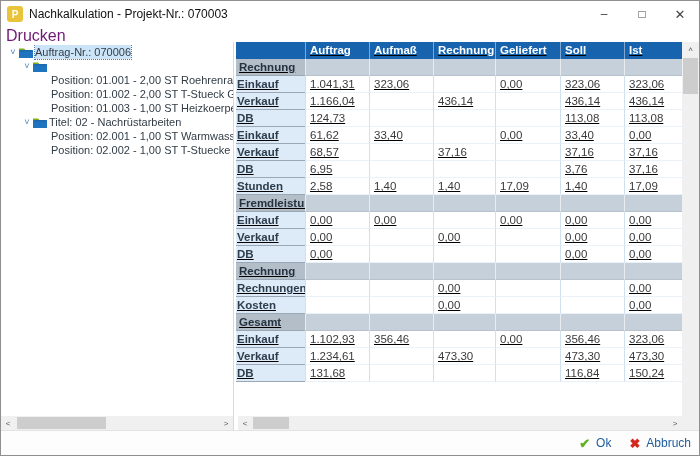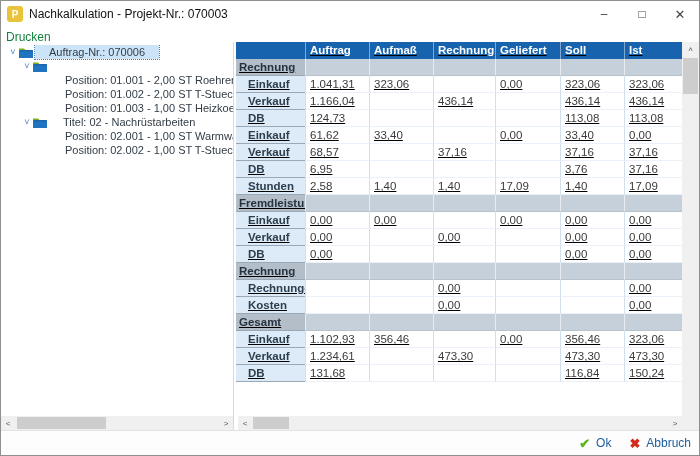--- a/index.html
+++ b/index.html
@@ -9,51 +9,51 @@
   
   .titlebar{position:absolute;left:0;top:0;right:0;height:26px;background:#ffffff;display:flex;align-items:center;}
   .app-icon{width:16px;height:16px;margin:0 6px 0 6px;border-radius:3px;background:#e9c43b;display:flex;align-items:center;justify-content:center;color:#fff;font-size:10px;font-weight:bold;}
   .title-text{font-size:12px;color:#111;}
   .win-controls{margin-left:auto;display:flex;height:100%;}
   .win-btn{width:38px;height:100%;display:flex;align-items:center;justify-content:center;color:#444;font-size:12px;}
   .win-btn.close{font-size:13px;}
 
   
   .menubar{position:absolute;left:0;top:26px;right:0;height:15px;background:#ffffff;}
-  .menu-item{display:inline-block;margin-left:5px;font-size:12px;color:#15803d;line-height:15px;}
+  .menu-item{display:inline-block;margin-left:5px;font-size:16px;color:#701a75;line-height:15px;}
   .menu-item::first-letter{text-decoration:underline;}
 
   
   .content{position:absolute;left:0;top:41px;right:0;bottom:25px;}
 
   
   .tree-panel{position:absolute;left:0;top:0;width:233px;bottom:0;background:#fff;border-right:1px solid #d9d9d9;overflow:hidden;}
   .tree-items{position:absolute;left:0;top:3px;right:0;bottom:14px;overflow:hidden;white-space:nowrap;}
   .tree-row{height:14px;line-height:14px;font-size:11px;color:#323c46;display:flex;align-items:center;white-space:nowrap;}
   .chev{width:12px;display:inline-block;text-align:center;color:#3f7fc1;font-size:9px;flex:0 0 12px;}
   .ticon{width:16px;flex:0 0 16px;display:flex;align-items:center;}
-  .tlabel{padding:0 14px;}
+  .tlabel{padding:0 0;}
   .tlabel.selected{background:#cbe4f8;outline:1px dotted #4a7ebb;}
 
   
   .hscroll{position:absolute;height:14px;background:#f0f0f0;bottom:0;}
   .hs-arrow{position:absolute;top:0;width:14px;height:14px;color:#555;font-size:8px;display:flex;align-items:center;justify-content:center;}
   .hs-thumb{position:absolute;top:1px;height:12px;background:#cdcdcd;}
   .vscroll{position:absolute;right:0;top:0;width:17px;bottom:16px;background:#f0f0f0;}
   .vs-arrow{position:absolute;left:0;width:17px;height:15px;color:#555;font-size:8px;display:flex;align-items:center;justify-content:center;}
   .vs-thumb{position:absolute;left:1px;width:15px;background:#cdcdcd;}
 
   
   .table-panel{position:absolute;left:235px;top:0;right:0;bottom:0;background:#fff;}
   .grid{position:absolute;left:0;top:0;width:448px;text-decoration:underline;}
   .t-row{display:grid;grid-template-columns:69px 64px 64px 62px 65px 64px minmax(0,1fr);height:17px;line-height:16px;font-size:11.5px;}
   .t-head{background:#1763ae;}
   .t-head .hcell{color:#fff;font-weight:600;padding-left:4px;border-left:1px solid rgba(255,255,255,.45);overflow:hidden;}
   .t-head .hcell:first-child{border-left:none;}
-  .row-label{background:#dcebf7;color:#2e3d4c;font-weight:600;padding-left:12px;border-bottom:1px solid #9aa7b4;overflow:hidden;}
+  .row-label{background:#dcebf7;color:#2e3d4c;font-weight:600;padding-left:1px;border-bottom:1px solid #9aa7b4;overflow:hidden;}
   .cell{background:#fff;color:#3a3a3a;padding-left:4px;border-left:1px solid #cfe0ef;border-bottom:1px solid #eaf1f8;overflow:hidden;}
   .sec-label{background:#b3bec9;color:#25323f;font-weight:700;padding-left:3px;border-bottom:1px solid #9aa7b4;overflow:hidden;}
   .sec-cell{background:#c6d0da;border-left:1px solid #e8ecf0;border-bottom:1px solid #b8c2cc;}
   .corner{position:absolute;right:0;bottom:0;width:17px;height:16px;background:#f0f0f0;}
 
   
   .footer{position:absolute;left:0;bottom:0;right:0;height:25px;background:#fdfdfd;border-top:1px solid #e3e3e3;display:flex;align-items:center;justify-content:flex-end;padding-right:8px;gap:18px;}
   .f-btn{display:flex;align-items:center;gap:6px;font-size:12px;color:#1e5d9e;}
   .f-ic{font-size:13px;font-weight:bold;}
 </style>

